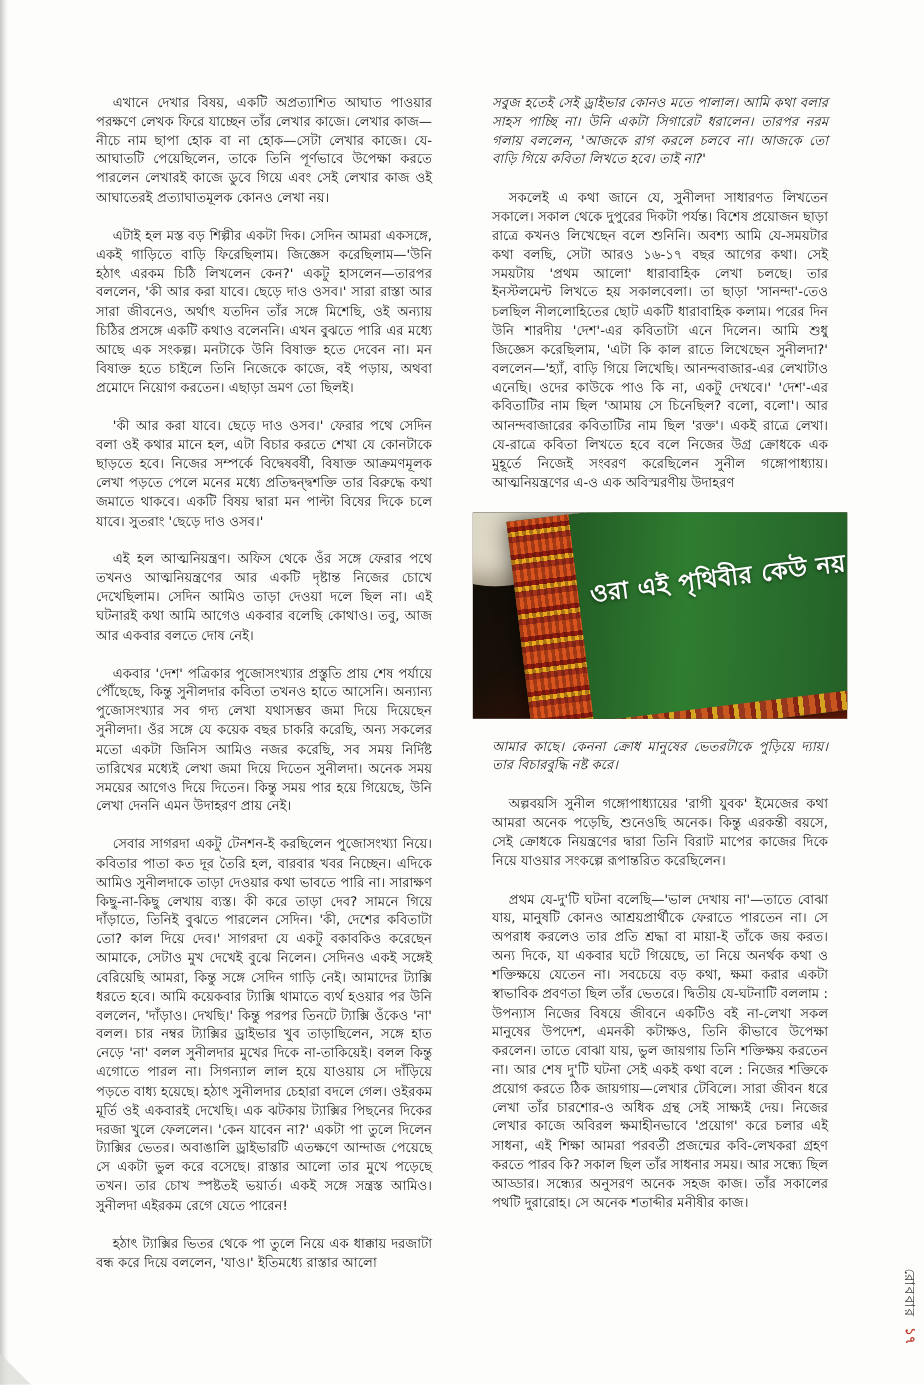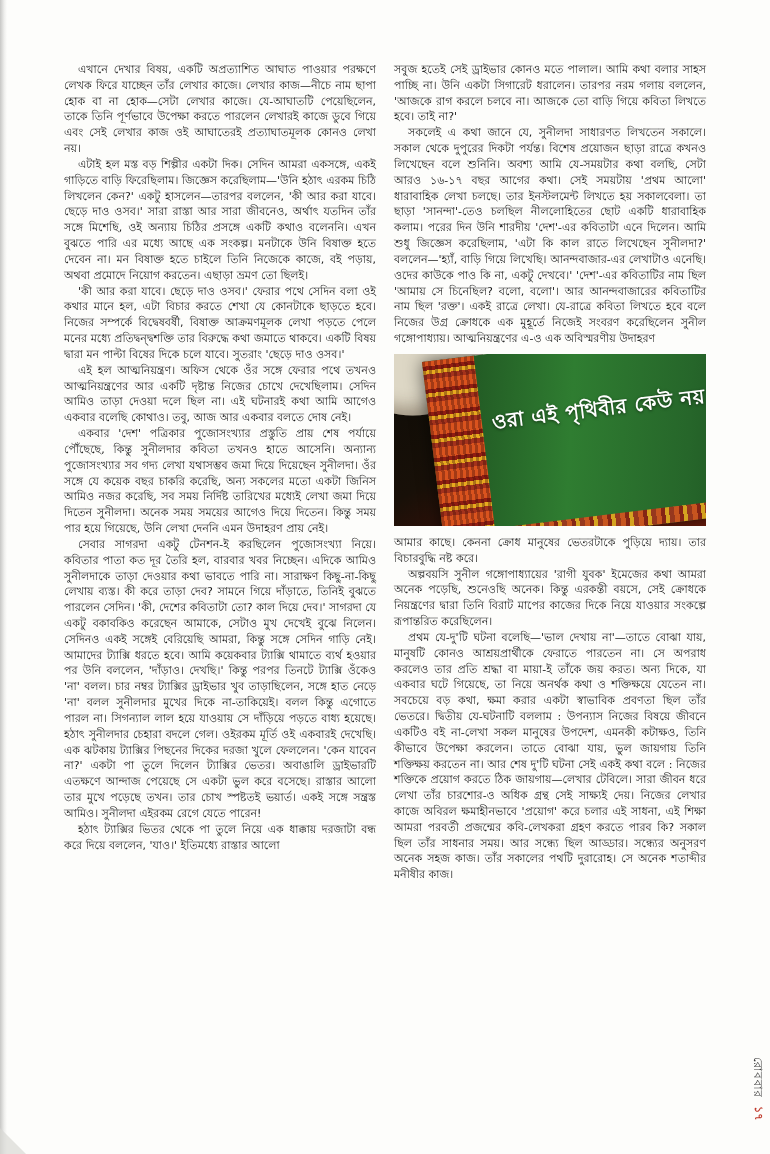--- a/index.html
+++ b/index.html
@@ -38,24 +38,24 @@
     gap: 18px;
   }
   .col {
     width: 312px;
     color: #1c1c1c;
     font-size: 11px;
     line-height: 1.44;
     text-align: justify;
   }
   .para {
-    margin: 0;
+    margin: 16px;
     text-indent: 14px;
   }
-  .para.no-indent { text-indent: 0; }
+  .para.no-indent { text-indent: 0; font-style: italic; }
 
   
   .photo {
     position: relative;
     width: 100%;
     height: 172px;
     margin: 7px 0 9px 0;
     overflow: hidden;
     background: linear-gradient(150deg, #0e0c07 0%, #181008 42%, #43110a 74%, #6b1d0c 100%);
   }

